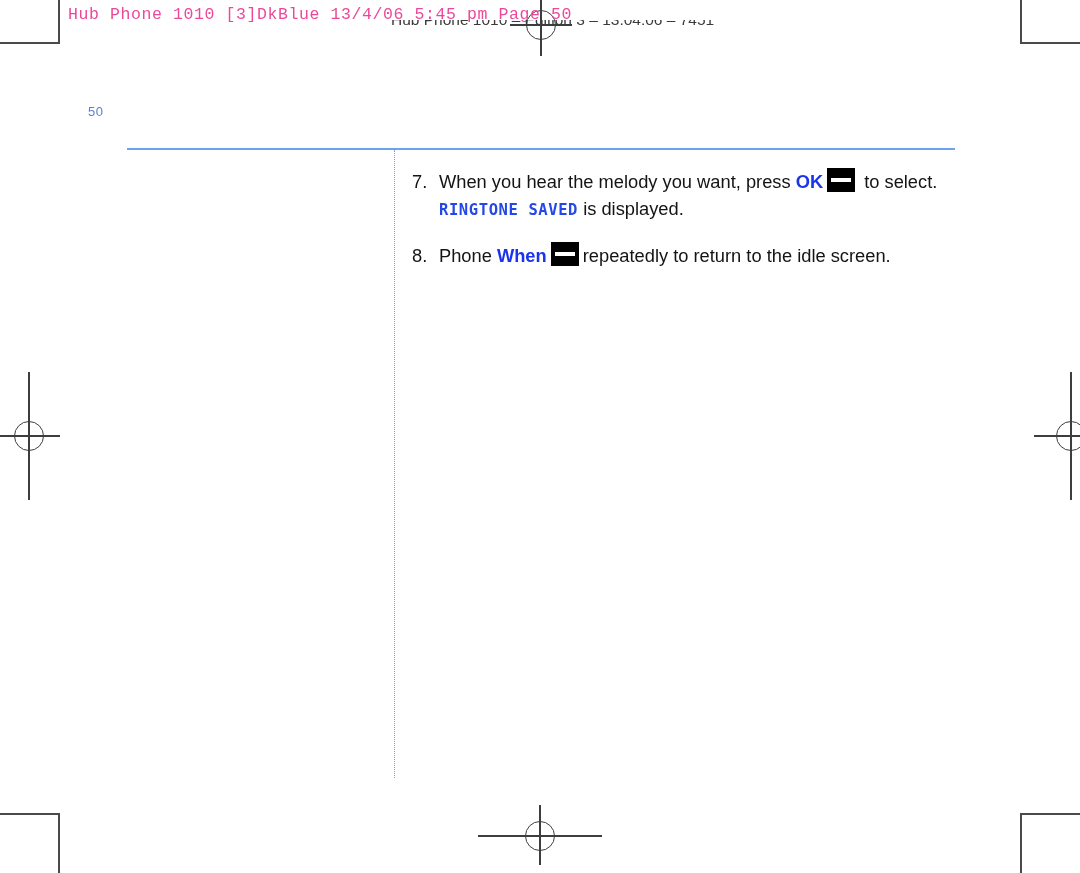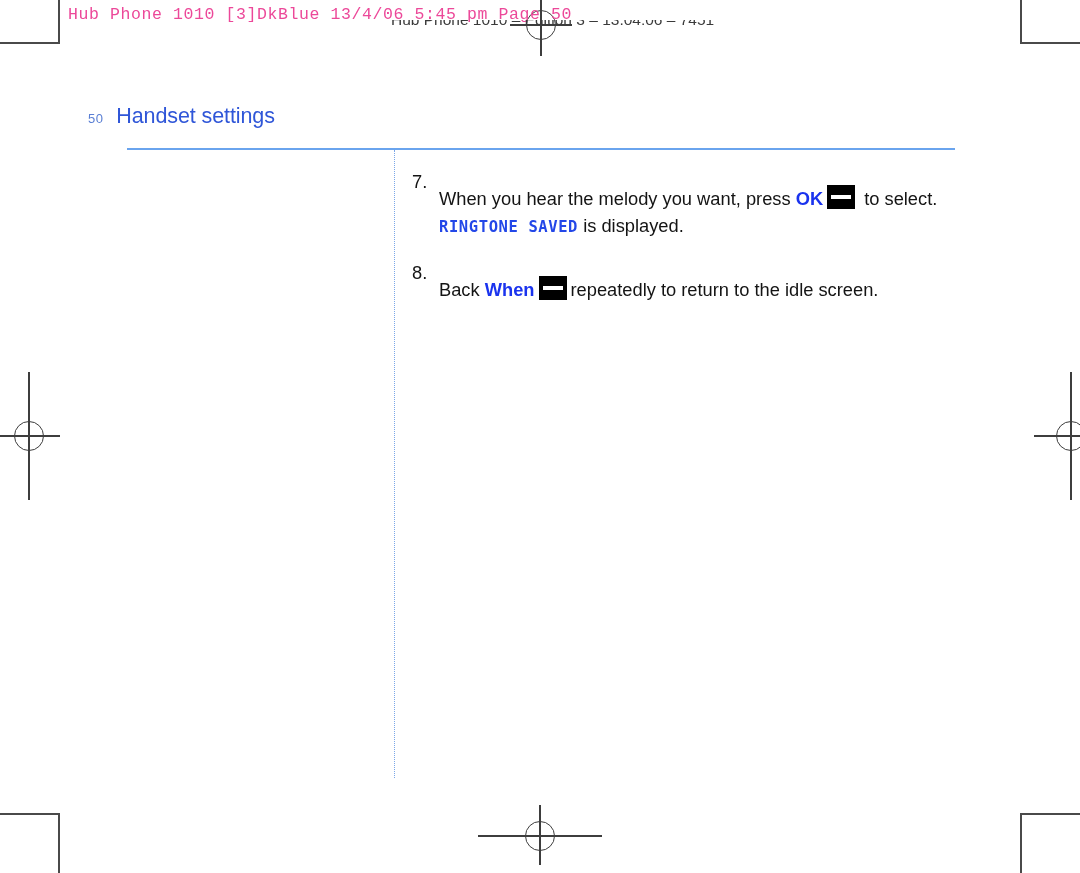--- a/index.html
+++ b/index.html
@@ -152,21 +152,20 @@
     color: #141414;
   }
   .step + .step { margin-top: 18px; }
   .step-num {
     flex: 0 0 auto;
     width: 27px;
     text-align: left;
   }
   .step-body {
     flex: 1 1 auto;
-    margin-top: 17px;
   }
   .bold-blue {
     color: #1a33ee;
     font-weight: bold;
   }
   .ital { }
 
   
   .softkey {
     display: inline-block;
@@ -226,31 +225,30 @@
 </div>
 
 <div class="print-header">Hub Phone 1010 [3]DkBlue  13/4/06  5:45 pm  Page 50</div>
 
 <div class="print-subheader-clip">
   <div class="inner">Hub Phone 1010 – Edition 3 – 13.04.06 – 7451</div>
 </div>
 
 <div class="page-head">
   <span class="folio">50</span>
-  <span class="chapter-title">Handset settings</span>
 </div>
 
 <div class="head-rule"></div>
 <div class="column-divider"></div>
 
 <div class="body-col">
 
   <div class="step">
     <span class="step-num">7.</span>
     <span class="step-body"><span>When you hear the melody you want, press </span><span class="bold-blue">OK</span><span class="softkey"></span><span> to select. </span><span class="lcd">RINGTONE SAVED</span><span> is displayed.</span></span>
   </div>
 
   <div class="step">
     <span class="step-num">8.</span>
-    <span class="step-body"><span>Back </span><span class="bold-blue">When</span><span class="softkey"></span><span class="ital">repeatedly</span><span> to return to the idle screen.</span></span>
+    <span class="step-body"><span>Phone </span><span class="bold-blue">When</span><span class="softkey"></span><span class="ital">repeatedly</span><span> to return to the idle screen.</span></span>
   </div>
 
 </div>
 
 </body></html>

